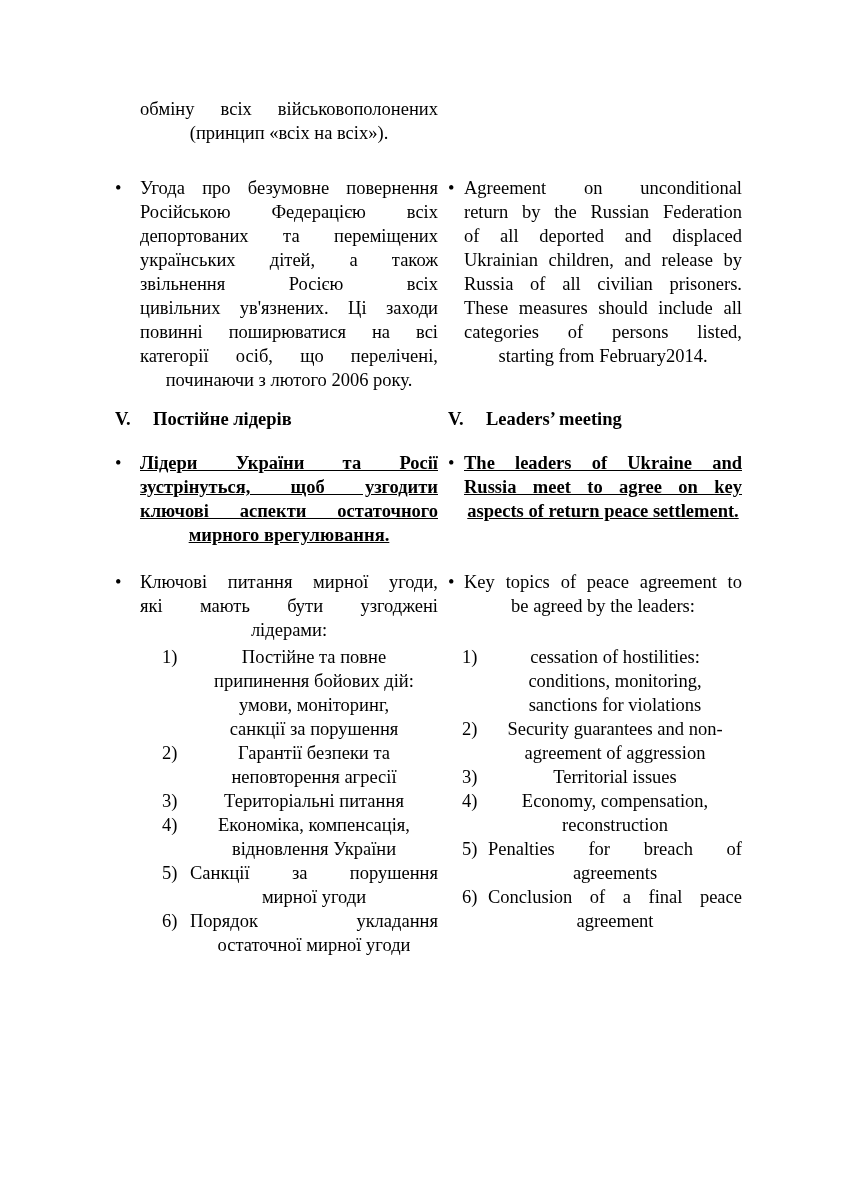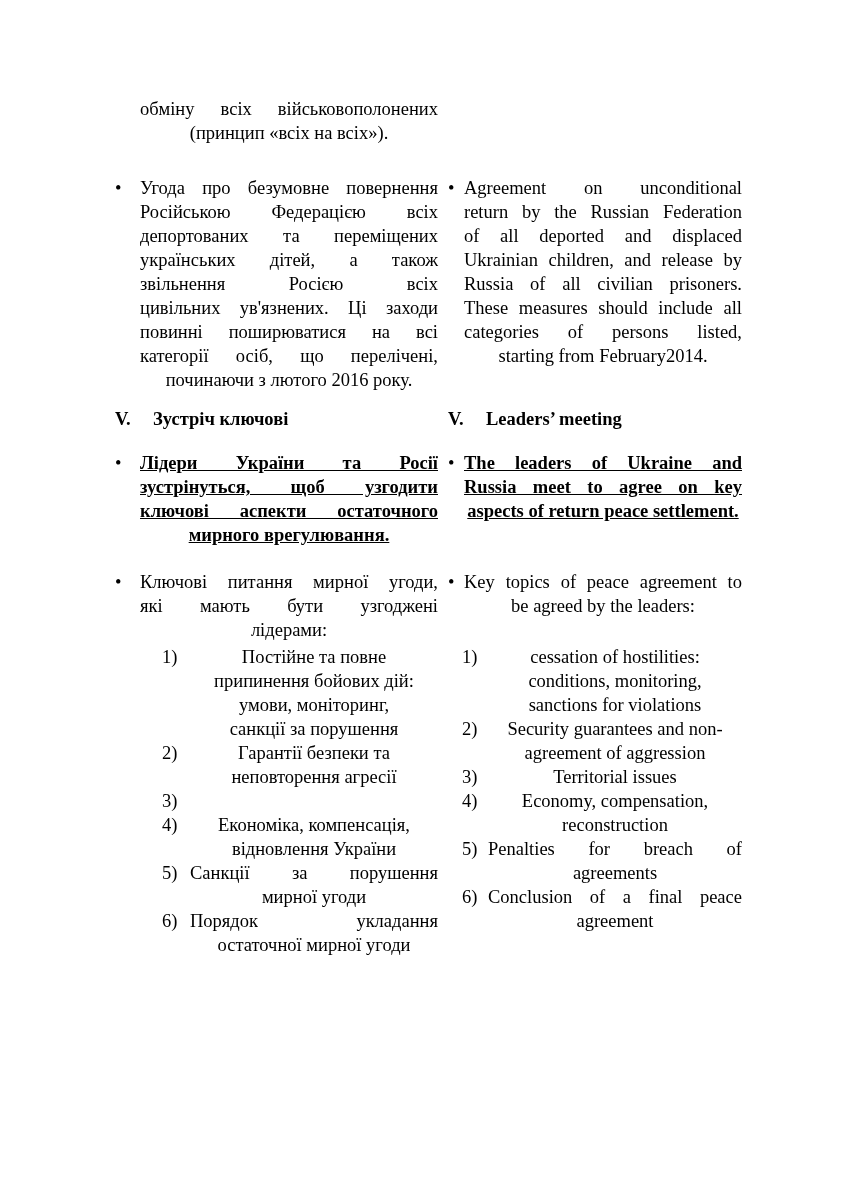--- a/index.html
+++ b/index.html
@@ -65,25 +65,25 @@
       <div class="block b1">
           <span class="marker">•</span>
           <div class="line jl">Угода про безумовне повернення</div>
           <div class="line jl">Російською Федерацією всіх</div>
           <div class="line jl">депортованих та переміщених</div>
           <div class="line jl">українських дітей, а також</div>
           <div class="line jl">звільнення Росією всіх</div>
           <div class="line jl">цивільних ув'язнених. Ці заходи</div>
           <div class="line jl">повинні поширюватися на всі</div>
           <div class="line jl">категорії осіб, що перелічені,</div>
-          <div class="line">починаючи з лютого 2016 року.</div>
+          <div class="line">починаючи з лютого 2006 року.</div>
         </div>
       <div class="heading">
         <span class="hnum">V.</span>
-        <span class="hlabel">Зустріч ключові</span>
+        <span class="hlabel">Постійне лідерів</span>
       </div>
       <div class="block bold">
           <span class="marker">•</span>
           <div class="line jl">Лідери України та Росії</div>
           <div class="line jl">зустрінуться, щоб узгодити</div>
           <div class="line jl">ключові аспекти остаточного</div>
           <div class="line">мирного врегулювання.</div>
         </div>
       <div class="block intro">
           <span class="marker">•</span>
@@ -103,20 +103,23 @@
           </div>
           <div class="li">
             <span class="num">2)</span>
             <div class="li-body">
               <div class="line">Гарантії безпеки та</div>
               <div class="line">неповторення агресії</div>
             </div>
           </div>
           <div class="li">
             <span class="num">3)</span>
+            <div class="li-body">
+              <div class="line">Територіальні питання</div>
+            </div>
           </div>
           <div class="li">
             <span class="num">4)</span>
             <div class="li-body">
               <div class="line">Економіка, компенсація,</div>
               <div class="line">відновлення України</div>
             </div>
           </div>
           <div class="li">
             <span class="num">5)</span>

